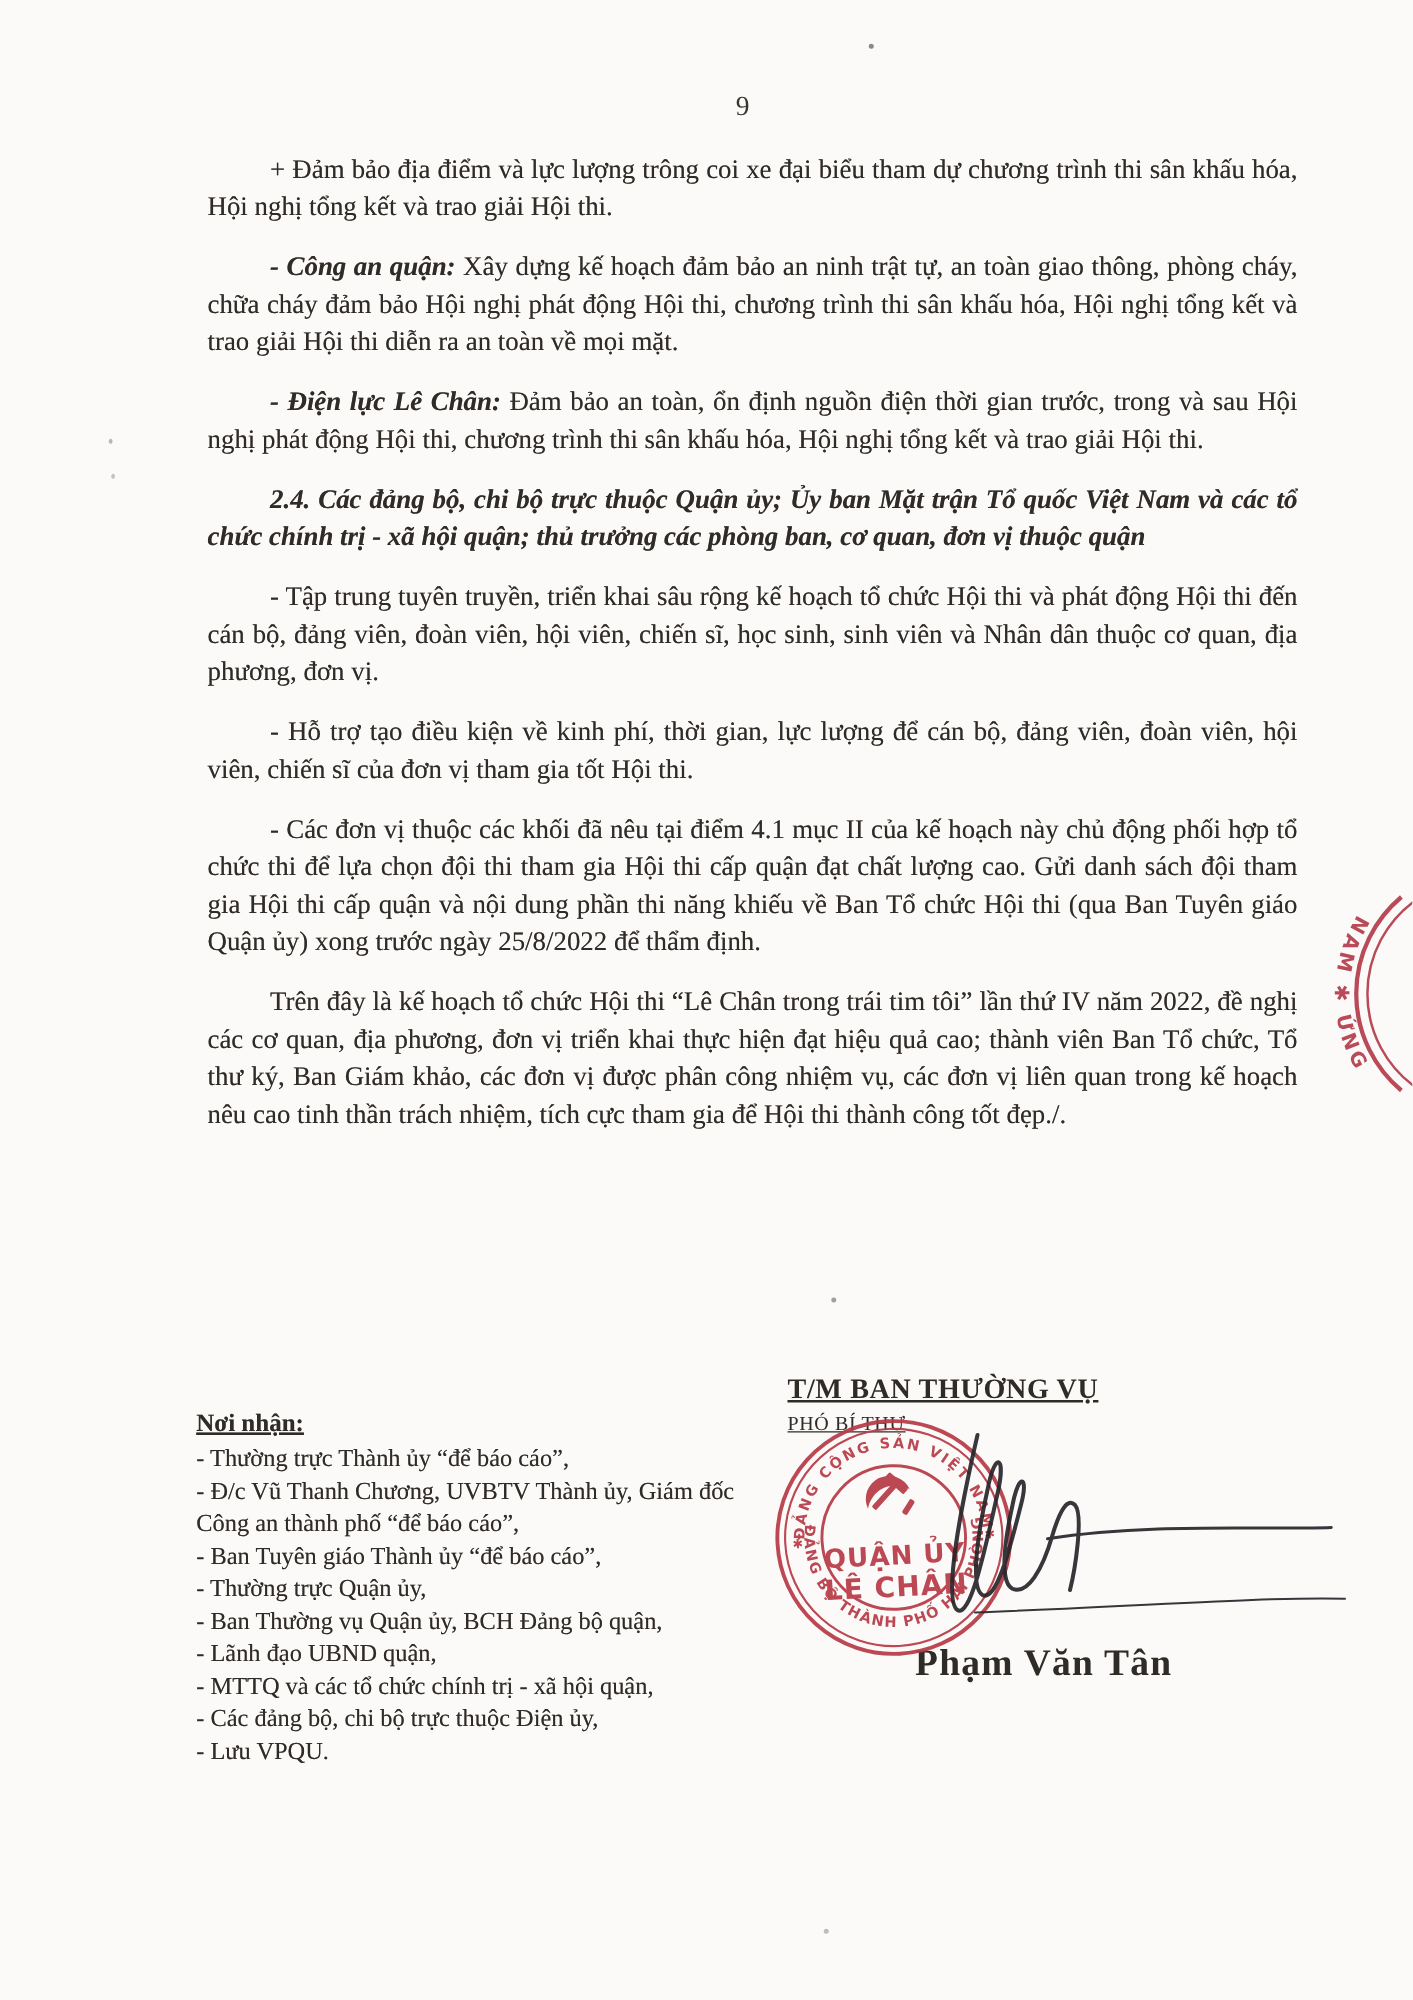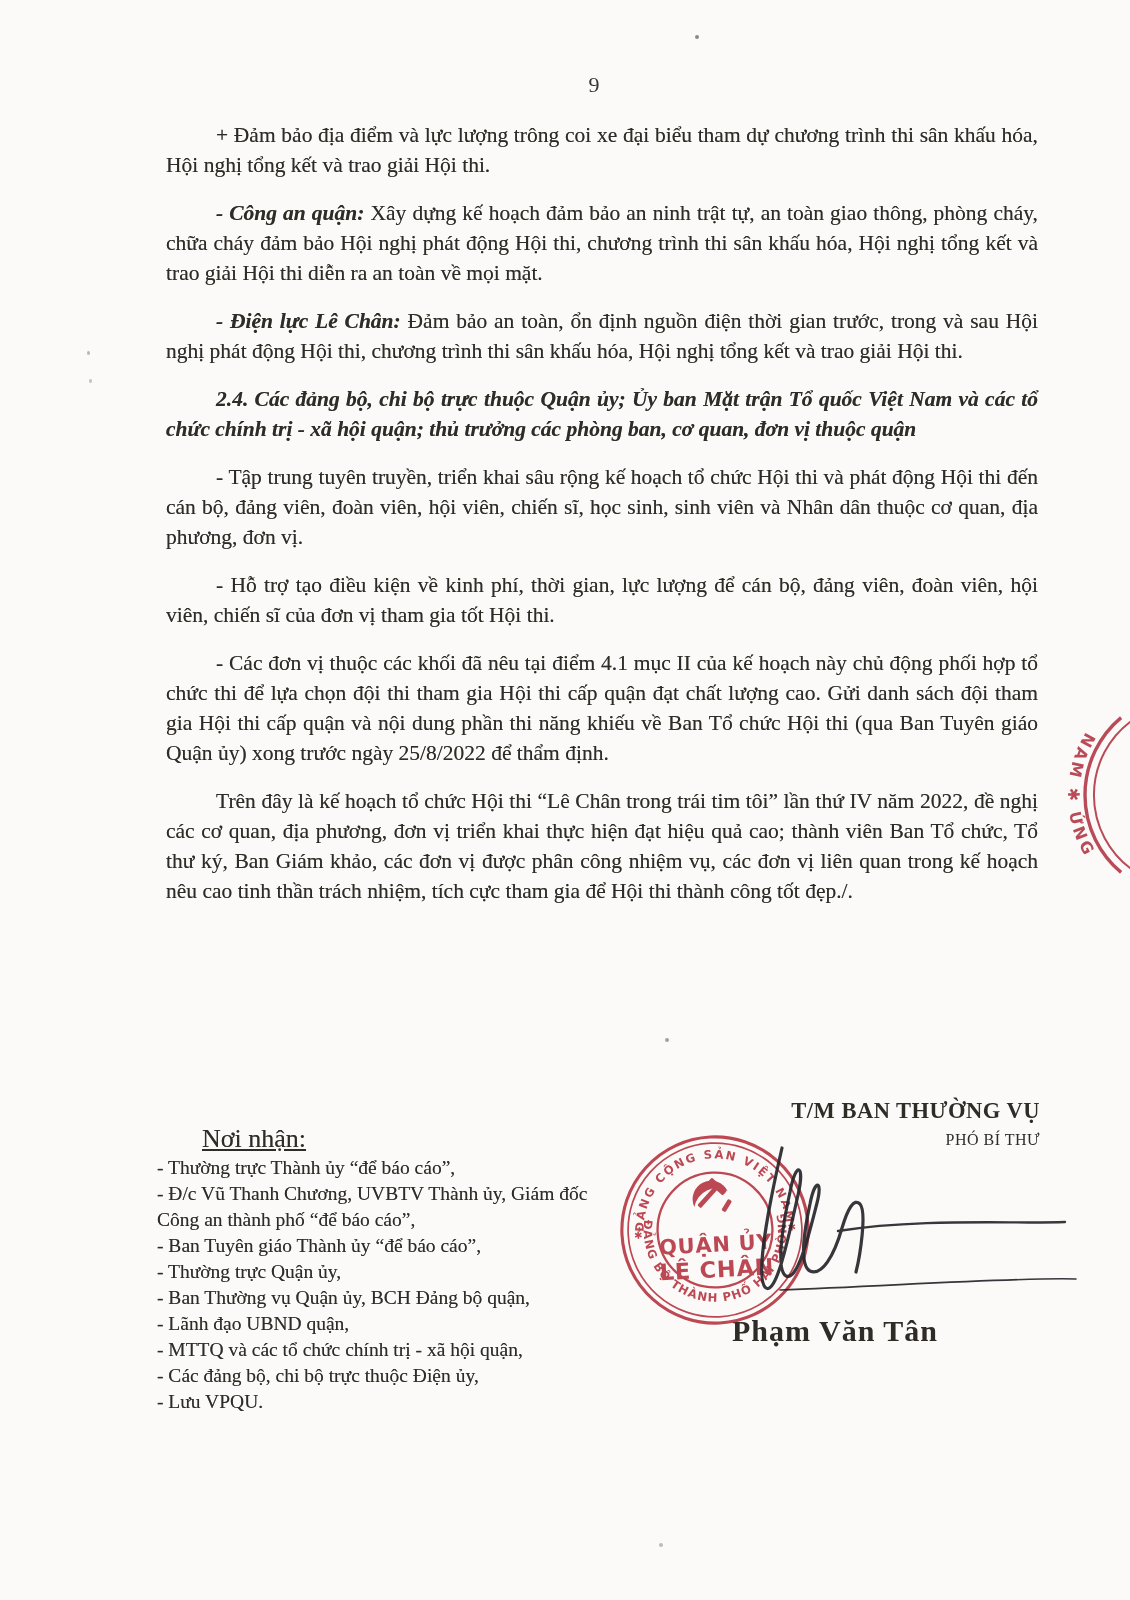--- a/index.html
+++ b/index.html
@@ -20,27 +20,26 @@
   }
   .content p{margin:0 0 18px 16px;text-indent:50px;}
   .lead{font-weight:bold;font-style:italic;}
   .h24{font-weight:bold;font-style:italic;}
   .recipients{
     position:absolute;left:157px;top:1126px;width:455px;
     font-size:19.5px;line-height:26px;
     text-shadow:0 0 .4px rgba(47,43,39,.5);
   }
   .recipients .title{
-    font-weight:normal;font-size:26px;text-decoration:underline;
+    font-weight:bold;font-size:20px;text-decoration:underline;
     margin-bottom:3px;
-    margin-left:45px;
   }
   .recipients ul{list-style:none;margin:0;padding:0;}
   .sig-block{
-    position:absolute;left:630px;top:1098px;width:410px;text-align:right;
+    position:absolute;left:630px;top:1098px;width:410px;text-align:left;text-decoration:underline;
   }
   .sig-authority{font-weight:bold;font-size:22.5px;letter-spacing:.5px;}
   .sig-role{font-size:16px;margin-top:7px;letter-spacing:.5px;}
   .sig-name{
     position:absolute;left:630px;top:1314px;width:410px;text-align:center;
     font-weight:bold;font-size:30px;letter-spacing:1px;
   }
   .stamp-svg{position:absolute;left:618px;top:1133px;opacity:.93;}
   .signature-svg{position:absolute;left:620px;top:1100px;}
   .edge-stamp-svg{position:absolute;left:1040px;top:705px;opacity:.9;}

